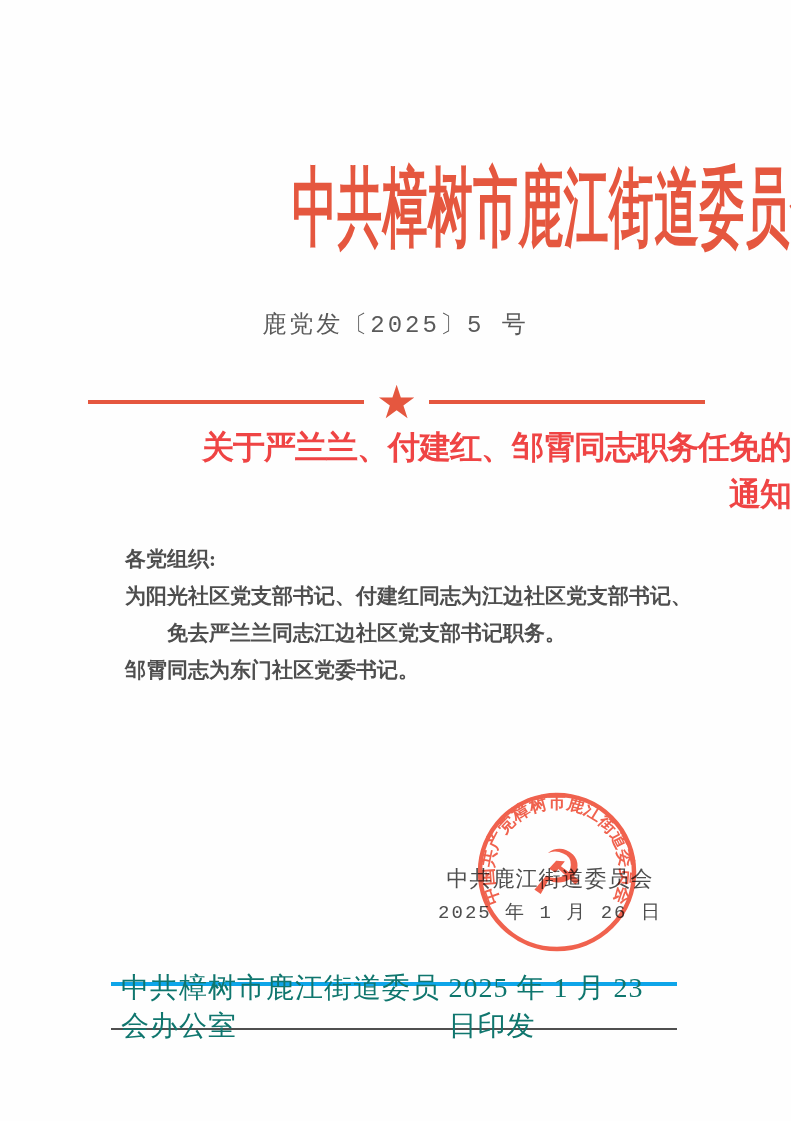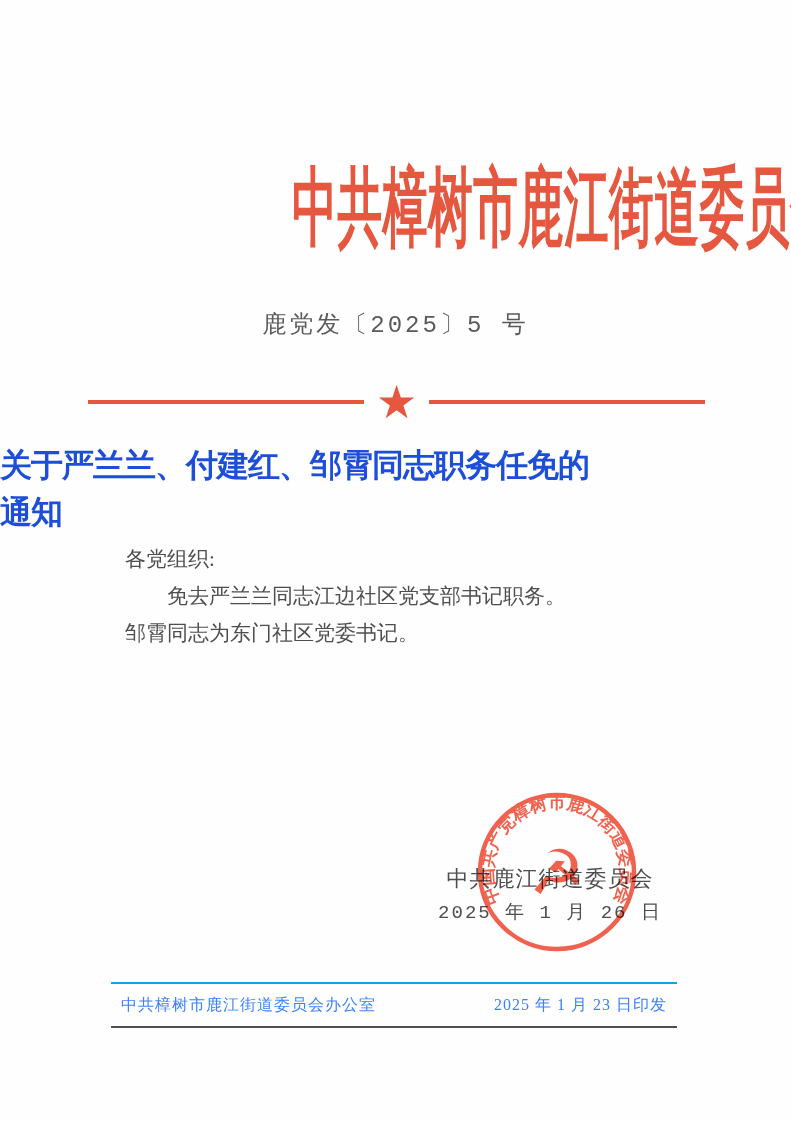--- a/index.html
+++ b/index.html
@@ -39,53 +39,53 @@
     display:flex;align-items:center;
   }
   .red-rule .seg{flex:1;height:4px;background:#e5573f;}
   .red-rule .star{
     font-family:"DejaVu Sans",sans-serif;
     font-size:46px;line-height:42px;color:#e5573f;
     margin:0 12px;
   }
   
   .doc-title{
-    position:absolute;top:442px;left:0;width:100%;
-    text-align:left;
-    font-size:32px;font-weight:700;color:#1d4ed8;
+    position:absolute;top:424px;left:0;width:100%;
+    text-align:right;
+    font-size:32px;font-weight:700;color:#ef4444;
     letter-spacing:-1px;line-height:47px;
   }
   
   .body-text{
     position:absolute;top:541px;left:125px;width:580px;
     font-size:21px;color:#4e4e4e;letter-spacing:0px;
   }
-  .body-text .line{height:37px;line-height:37px;white-space:nowrap;}
+  .body-text .line{height:37px;line-height:37px;white-space:nowrap;font-weight:bold;}
   .body-text .indent{padding-left:42px;}
   
   .signature{
     position:absolute;top:866px;left:415px;width:270px;
     text-align:center;color:#4e4e4e;z-index:1;font-family:Liberation Mono, monospace;
   }
   .signature .sig-org{font-size:22px;letter-spacing:1px;line-height:30px;}
   .signature .sig-date{font-size:19px;letter-spacing:2px;line-height:30px;margin-top:2px;}
   
   .seal{
     position:absolute;left:476px;top:791px;width:162px;height:162px;
     z-index:2;
     mix-blend-mode:multiply;
     opacity:0.88;
   }
   
   .footer{
     position:absolute;top:982px;left:111px;right:114px;height:42px;
-    border-top:2px solid #0ea5e9;
+    border-top:4px solid #0ea5e9;
     border-bottom:2px solid #4f4f4f;
     display:flex;align-items:center;justify-content:space-between;
-    font-size:16px;color:#3b82f6;letter-spacing:1px;
+    font-size:28px;color:#0f766e;letter-spacing:1px;
     padding:0 10px;
   }
 </style>
 </head>
 <body>
 
 <div class="page">
 
   <div class="org-title">
     <span class="stretch">中共樟树市鹿江街道委员会文件</span>
@@ -99,20 +99,21 @@
     <div class="seg"></div>
   </div>
 
   <div class="doc-title">
     <div>关于严兰兰、付建红、邹霄同志职务任免的</div>
     <div>通知</div>
   </div>
 
   <div class="body-text">
     <div class="line">各党组织:</div>
+    <div class="line">为阳光社区党支部书记、付建红同志为江边社区党支部书记、</div>
     <div class="line indent">免去严兰兰同志江边社区党支部书记职务。</div>
     <div class="line">邹霄同志为东门社区党委书记。</div>
   </div>
 
   <div class="signature">
     <div class="sig-org">中共鹿江街道委员会</div>
     <div class="sig-date">2025 年 1 月 26 日</div>
   </div>
 
   <svg class="seal" viewBox="0 0 162 162">

